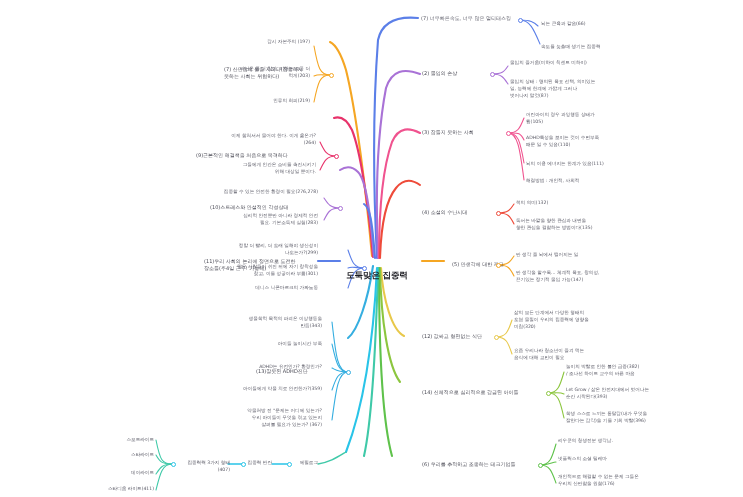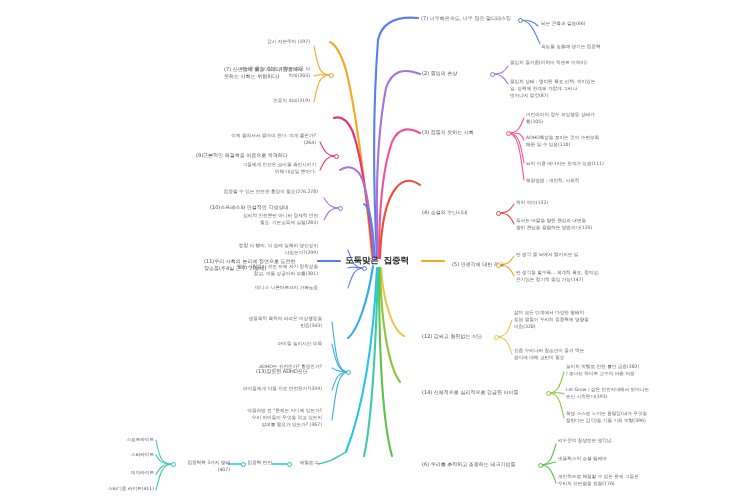--- a/index.html
+++ b/index.html
@@ -7,23 +7,23 @@
        font-family:"DejaVu Sans","Liberation Sans",sans-serif;
        overflow:hidden;position:relative;}
   #canvas{position:absolute;left:0;top:0;width:743px;height:497px;}
   svg.links{position:absolute;left:0;top:0;width:743px;height:497px;pointer-events:none;}
   .node{position:absolute;font-size:4.6px;line-height:1.5;color:#5a5a66;white-space:pre-line;}
   .node.r{text-align:left;}
   .node.l{text-align:right;}
   .topic{position:absolute;font-size:5px;line-height:1.45;color:#4a4a55;white-space:pre-line;}
   .topic.r{text-align:left;}
   .topic.l{text-align:right;}
-  #center{position:absolute;left:333px;top:253px;width:88px;height:16px;
+  #center{position:absolute;left:333px;top:268px;width:88px;height:16px;
           display:flex;align-items:center;justify-content:center;
-          font-size:8.6px;font-weight:bold;color:#1c1c22;letter-spacing:-0.2px;white-space:nowrap;font-family:Liberation Mono, monospace;}
+          font-size:8.6px;font-weight:bold;color:#1c1c22;letter-spacing:-0.2px;white-space:nowrap;}
   .dot{position:absolute;width:5.2px;height:5.2px;border-radius:50%;
        background:#fff;box-sizing:border-box;}
 </style>
 </head>
 <body>
 
 <div id="canvas">
 
   <svg class="links" viewBox="0 0 743 497">
     <g fill="none" stroke-linecap="round">

